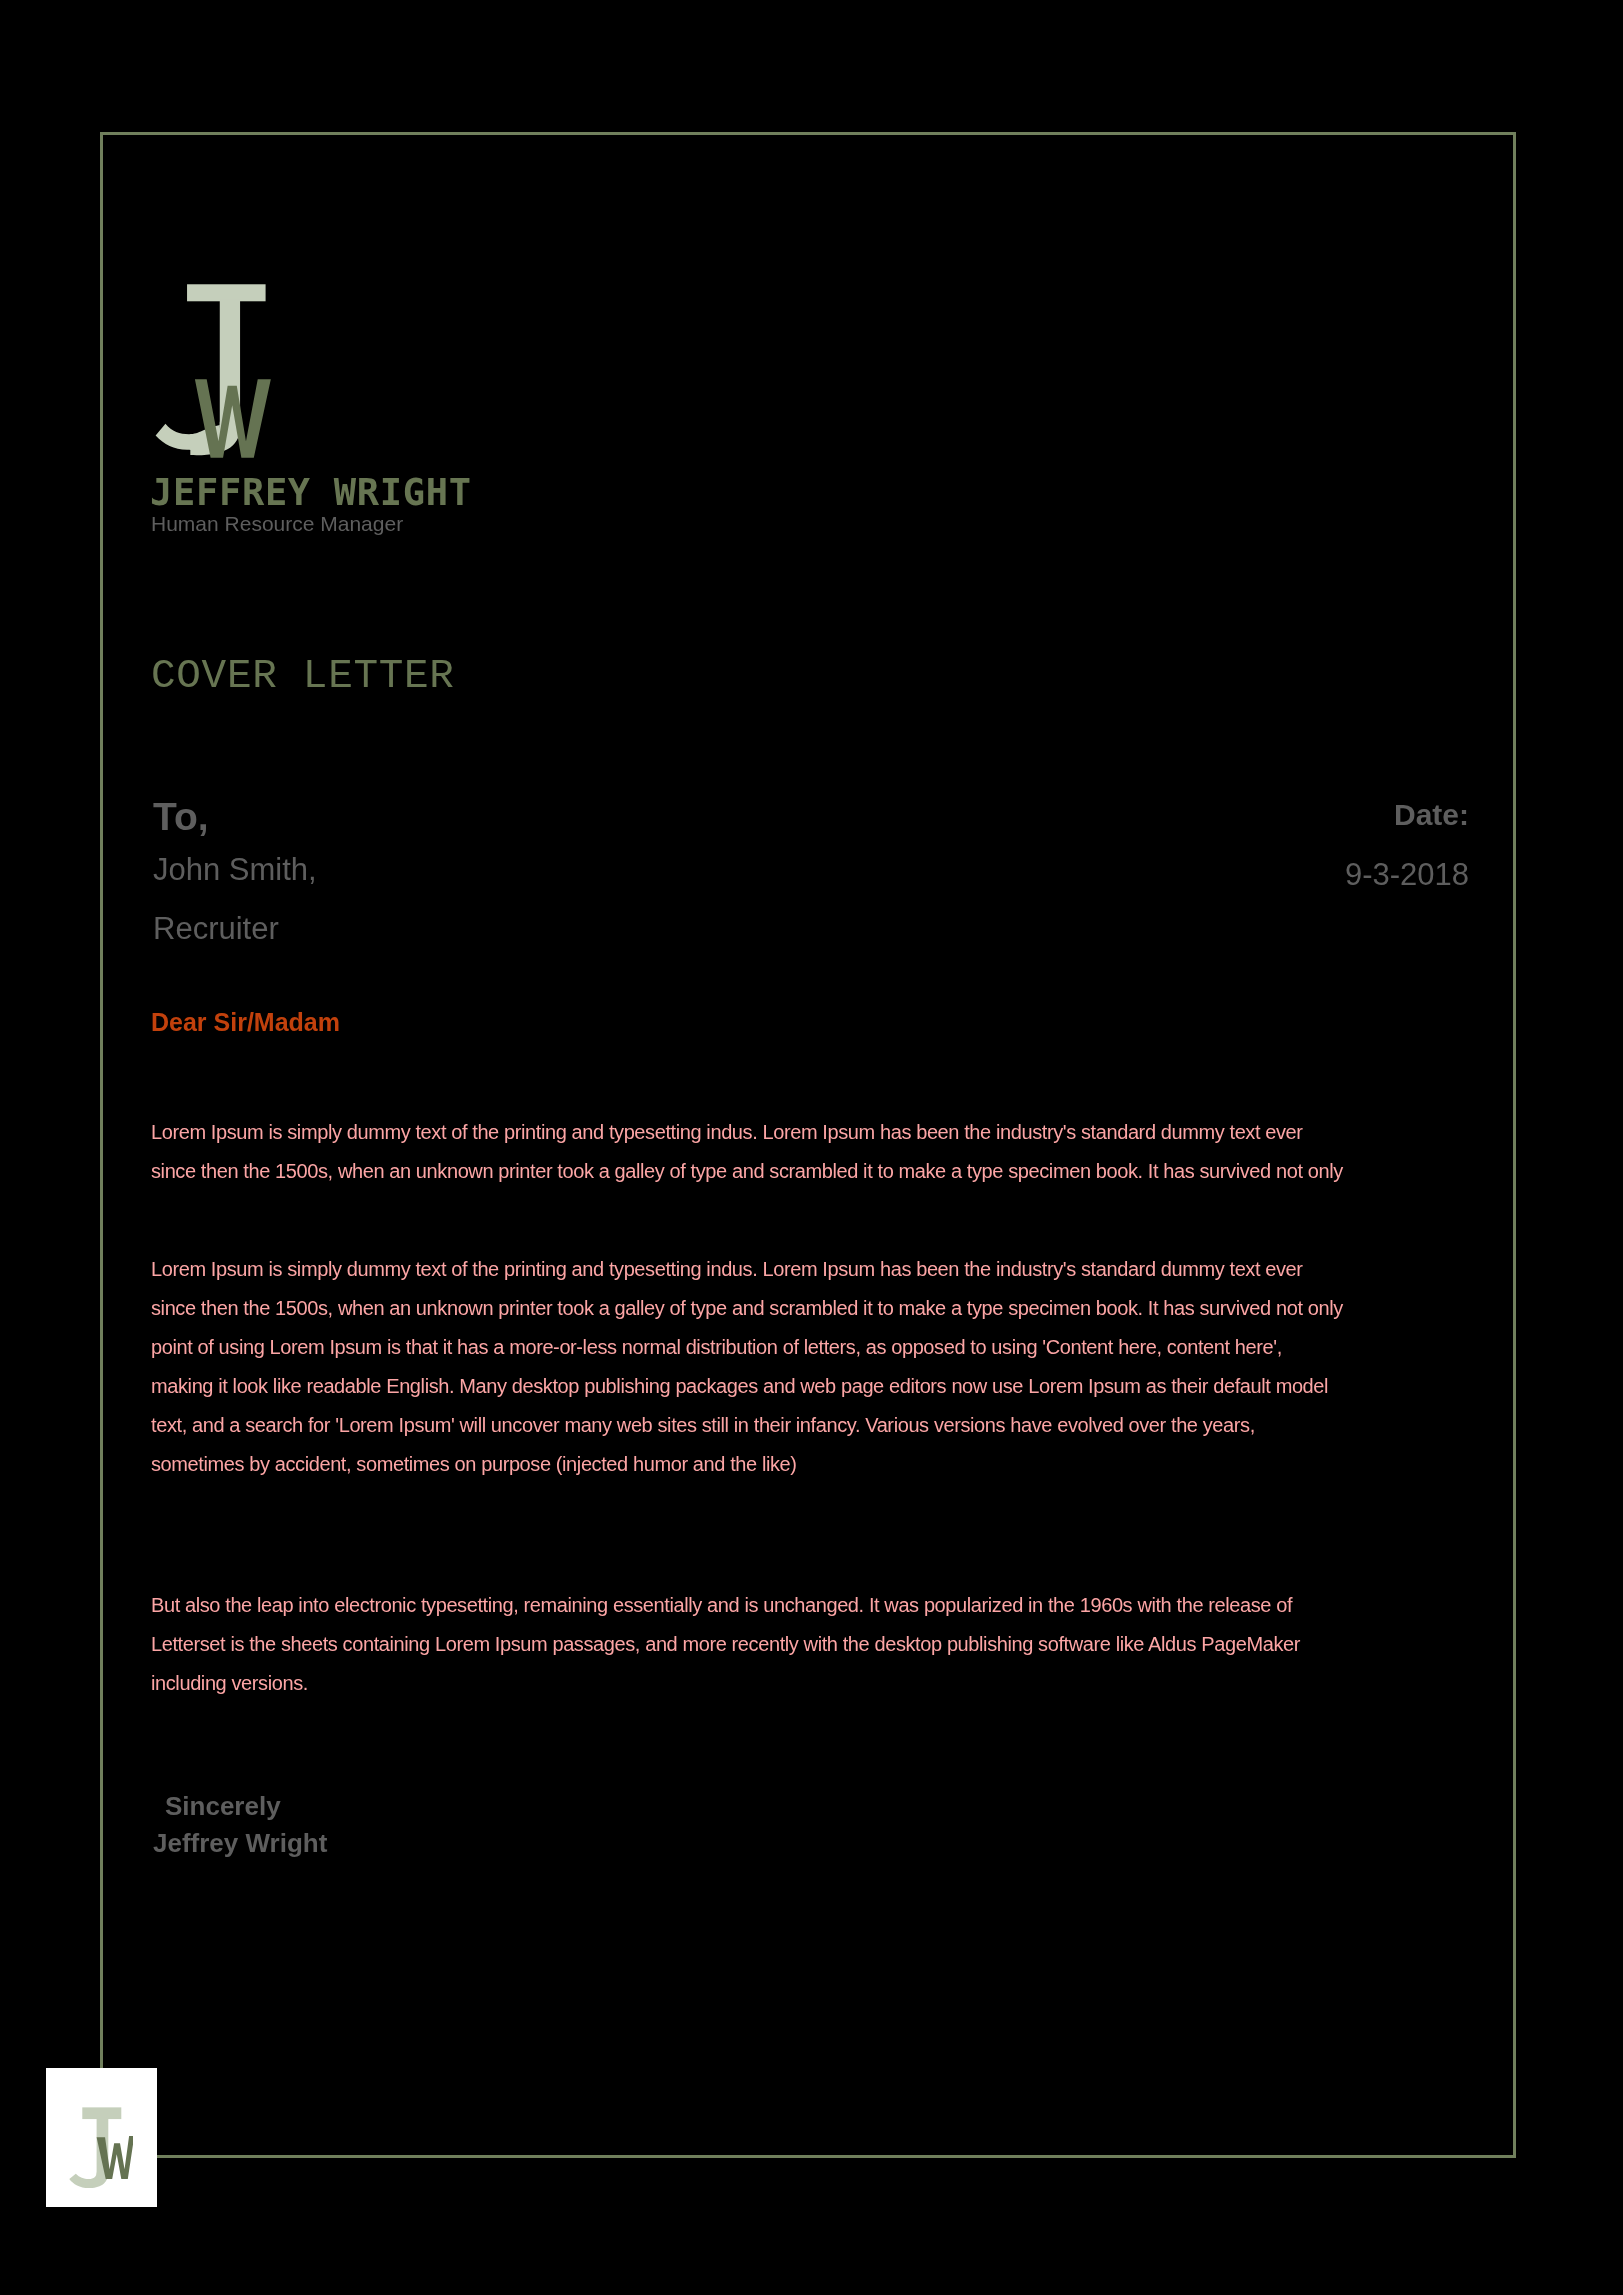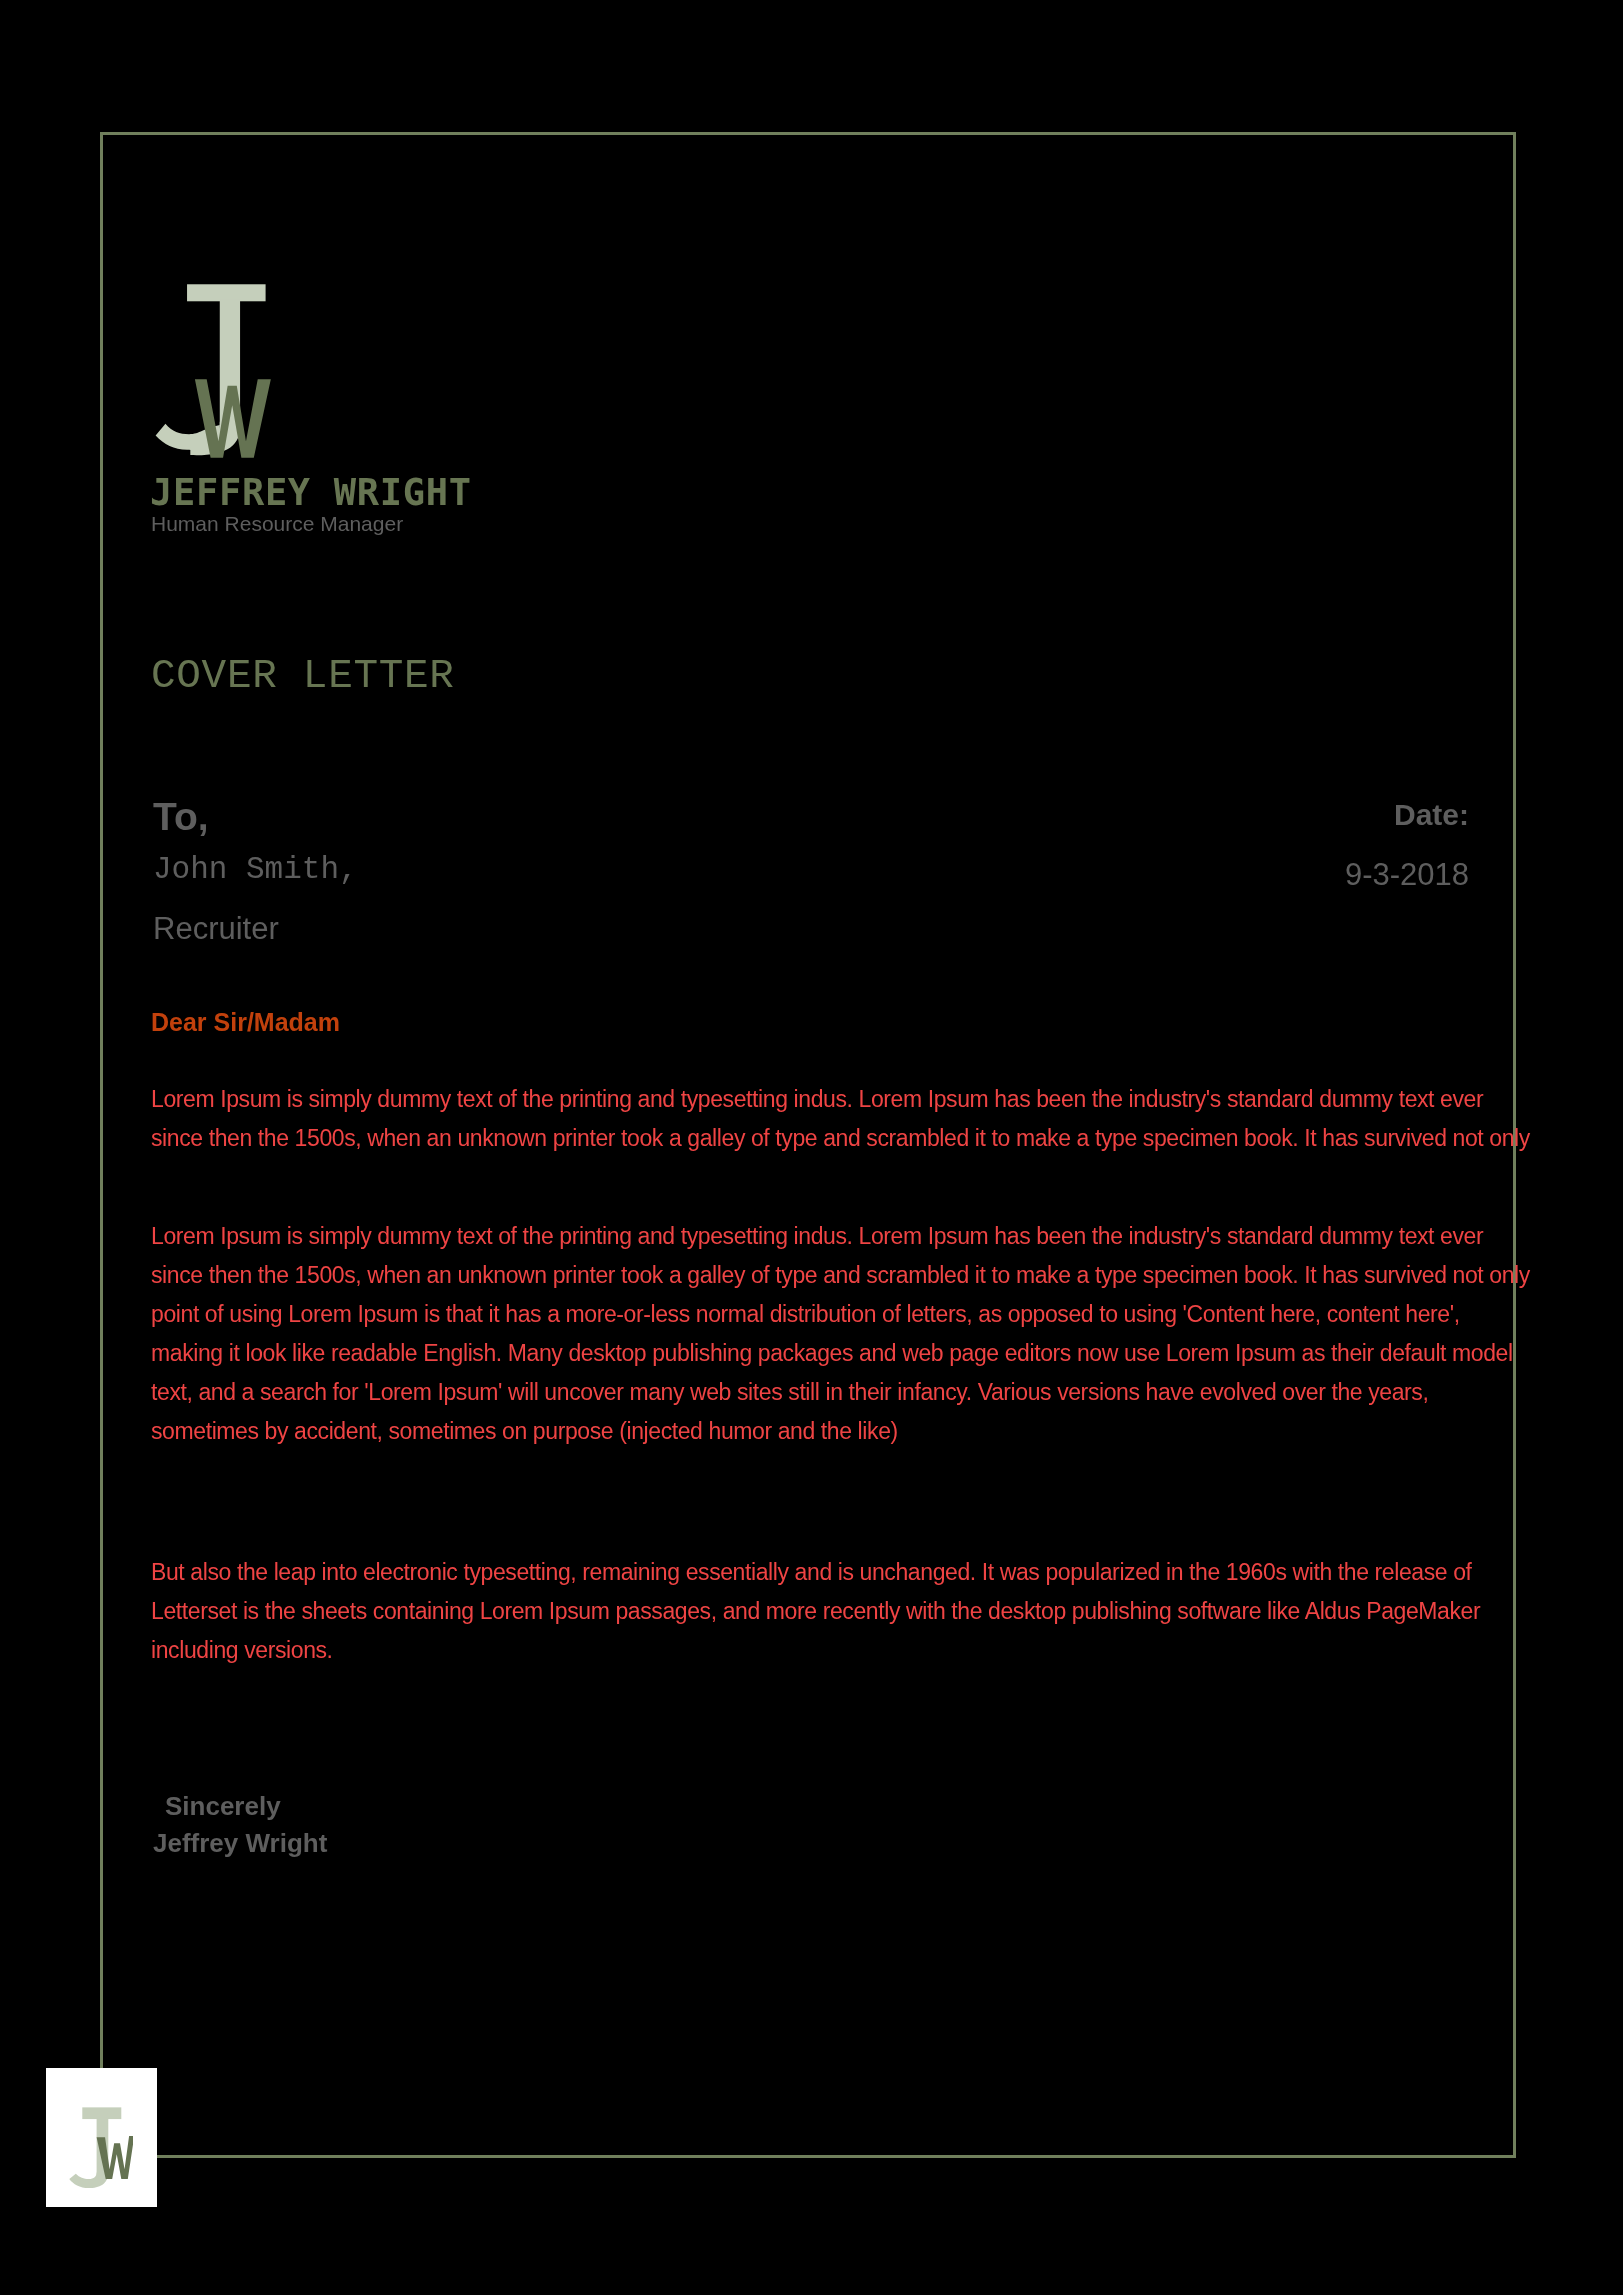--- a/index.html
+++ b/index.html
@@ -103,23 +103,24 @@
       font-size: 25px;
       font-weight: bold;
       color: #c2410c;
       line-height: 1;
       white-space: nowrap;
     }
 
     .para {
       left: 151px;
       width: 1348px;
-      font-size: 23px;
-      color: #ef4444;
+      font-size: 20px;
+      color: #fca5a5;
       line-height: 39px;
+      margin-top: 33px;
     }
     .para .line {
       display: block;
       white-space: nowrap;
       letter-spacing: -0.4px;
     }
 
     .closing {
       left: 153px;
       font-size: 26px;
@@ -158,21 +159,21 @@
     <path d="M67 150 L 85 150 L 103 245 L 117 160 L 131 160 L 145 245 L 163 150 L 183 150 L 157 270 L 138 270 L 124 190 L 110 270 L 91 270 Z" fill="#657352"></path>
   </svg>
 </div>
 
 <div class="abs name">JEFFREY WRIGHT</div>
 <div class="abs subtitle">Human Resource Manager</div>
 
 <div class="abs doc-title">COVER LETTER</div>
 
 <div class="abs to-label">To,</div>
-<div class="abs recipient-line" style="top:854px;font-family:Liberation Mono, monospace;">John Smith,</div>
+<div class="abs recipient-line" style="top:854px;">John Smith,</div>
 <div class="abs recipient-line" style="top:913px;text-align:right;">Recruiter</div>
 
 <div class="abs date-label">Date:</div>
 <div class="abs date-value">9-3-2018</div>
 
 <div class="abs salutation">Dear Sir/Madam</div>
 
 <div class="abs para" style="top:1080px;">
   <span class="line">Lorem Ipsum is simply dummy text of the printing and typesetting indus. Lorem Ipsum has been the industry's standard dummy text ever</span>
   <span class="line">since then the 1500s, when an unknown printer took a galley of type and scrambled it to make a type specimen book. It has survived not only</span>

